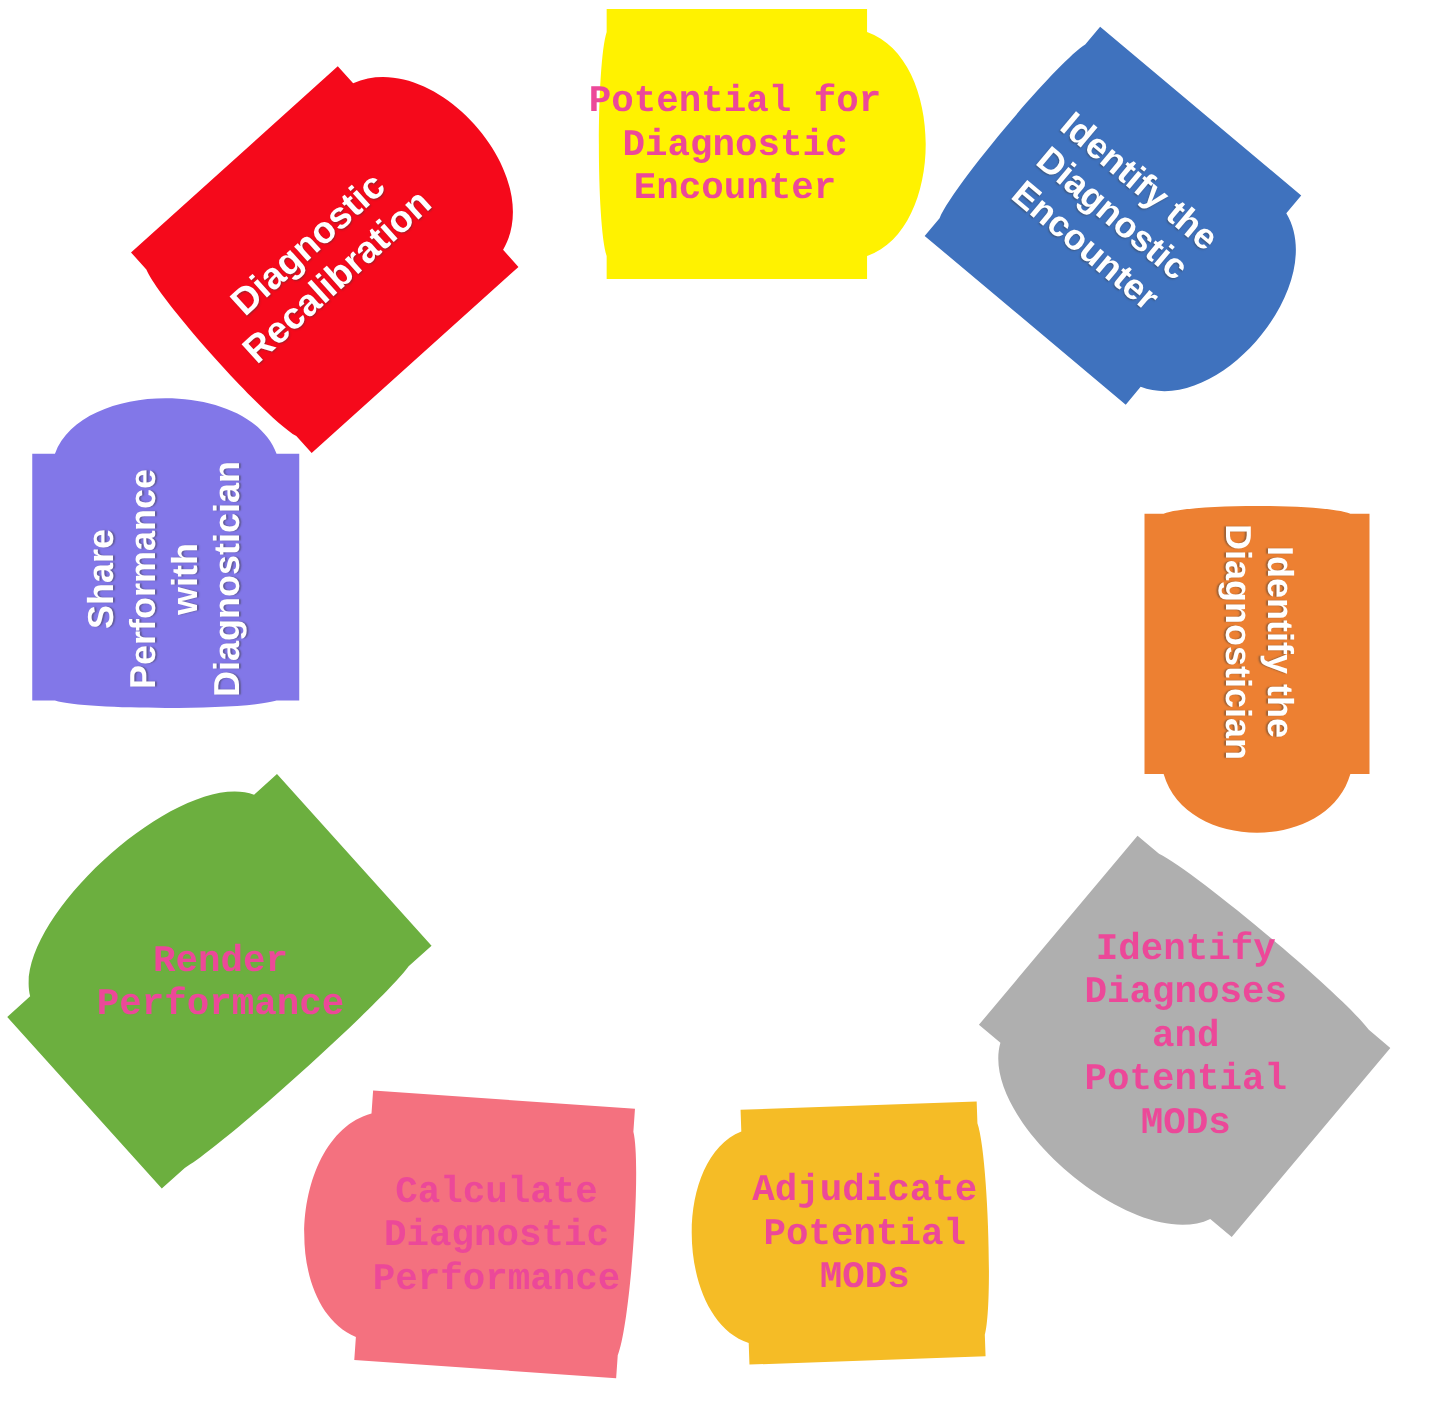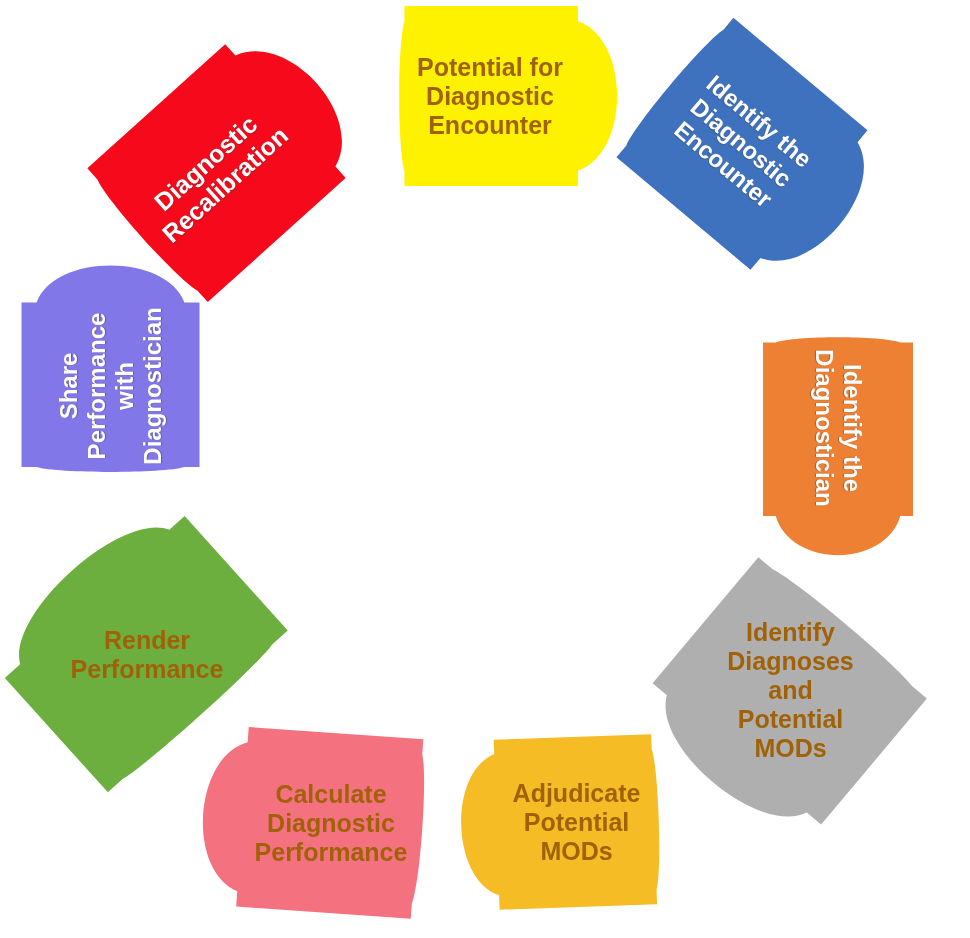--- a/index.html
+++ b/index.html
@@ -39,21 +39,22 @@
     align-items: center;
     justify-content: center;
     text-align: center;
     font-weight: bold;
     line-height: 1.16;
     white-space: pre-line;
     pointer-events: none;
     box-sizing: border-box;
   }
   .label-dark {
-    color: #a16207;
+    color: #ec4899;
+    font-family: Liberation Mono, monospace;
   }
   .label-light {
     color: #ffffff;
     text-shadow: 0 1px 1px rgba(60,60,60,0.45);
   }
 </style>
 </head>
 <body>
 
 <div id="diagram-canvas">

